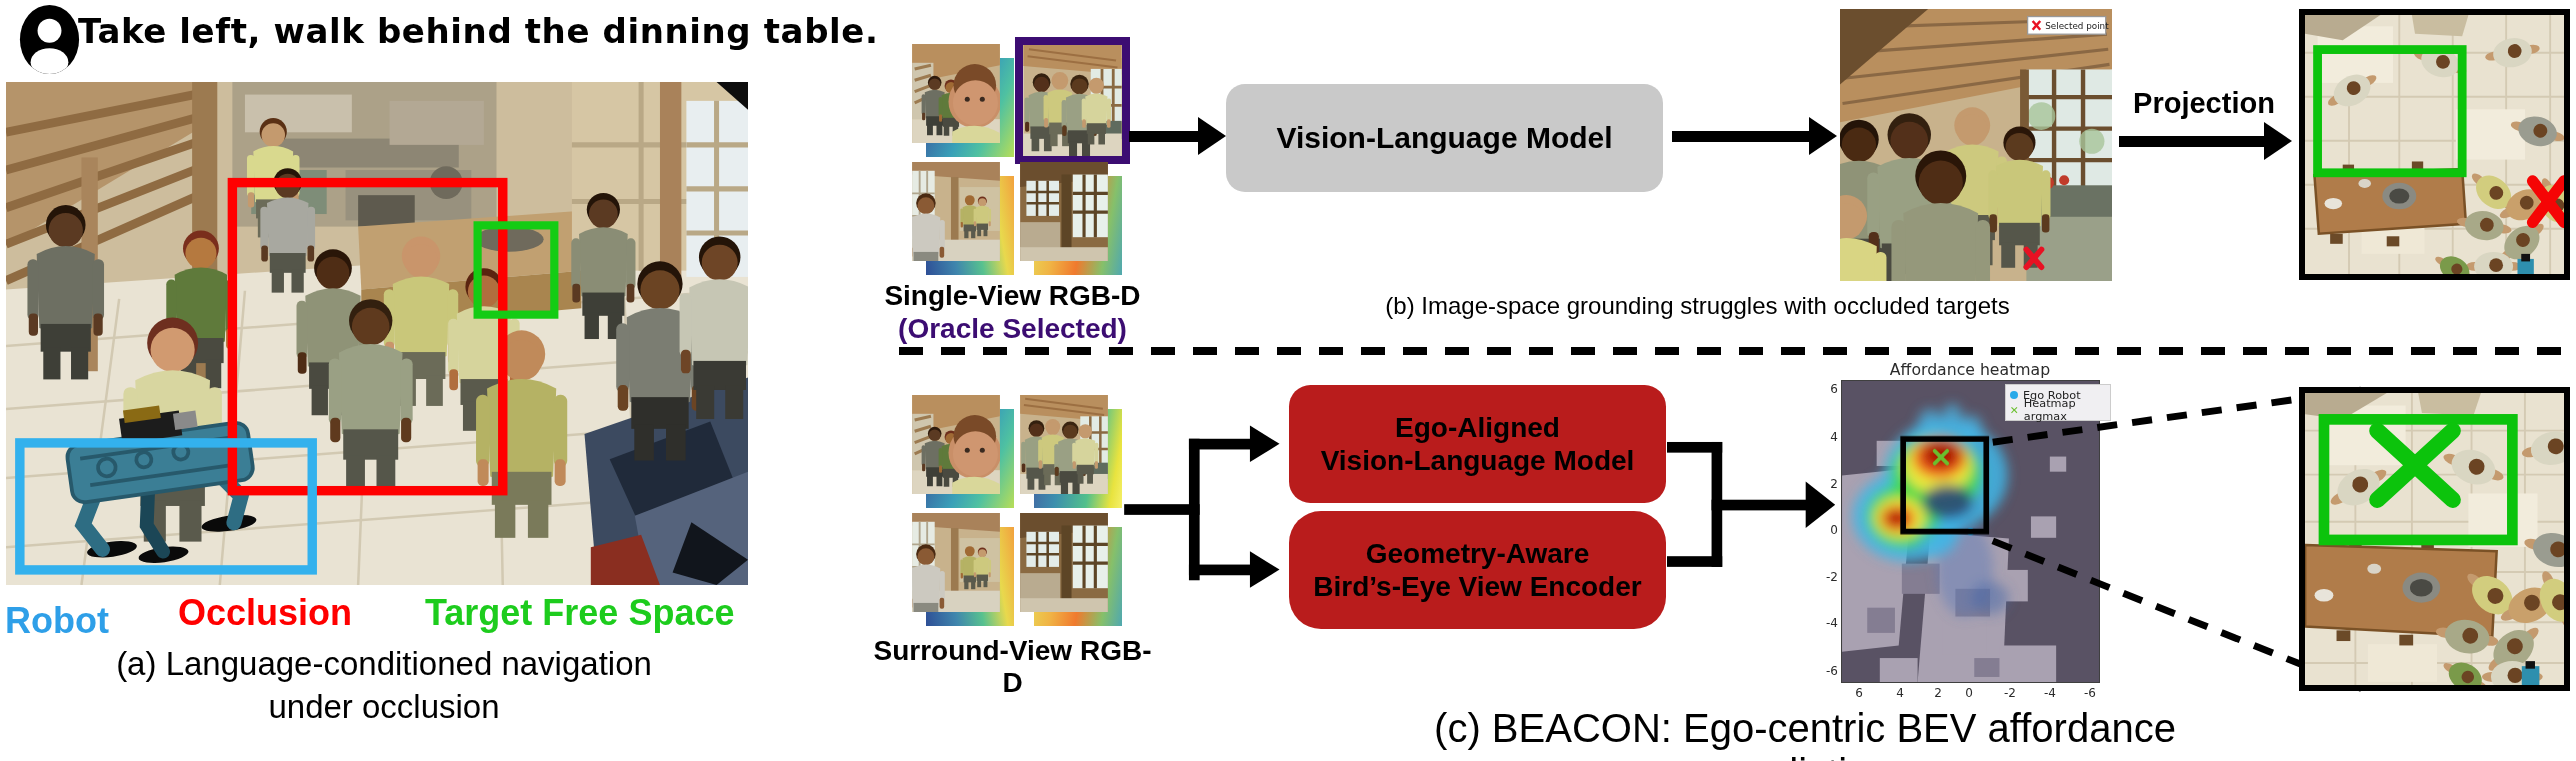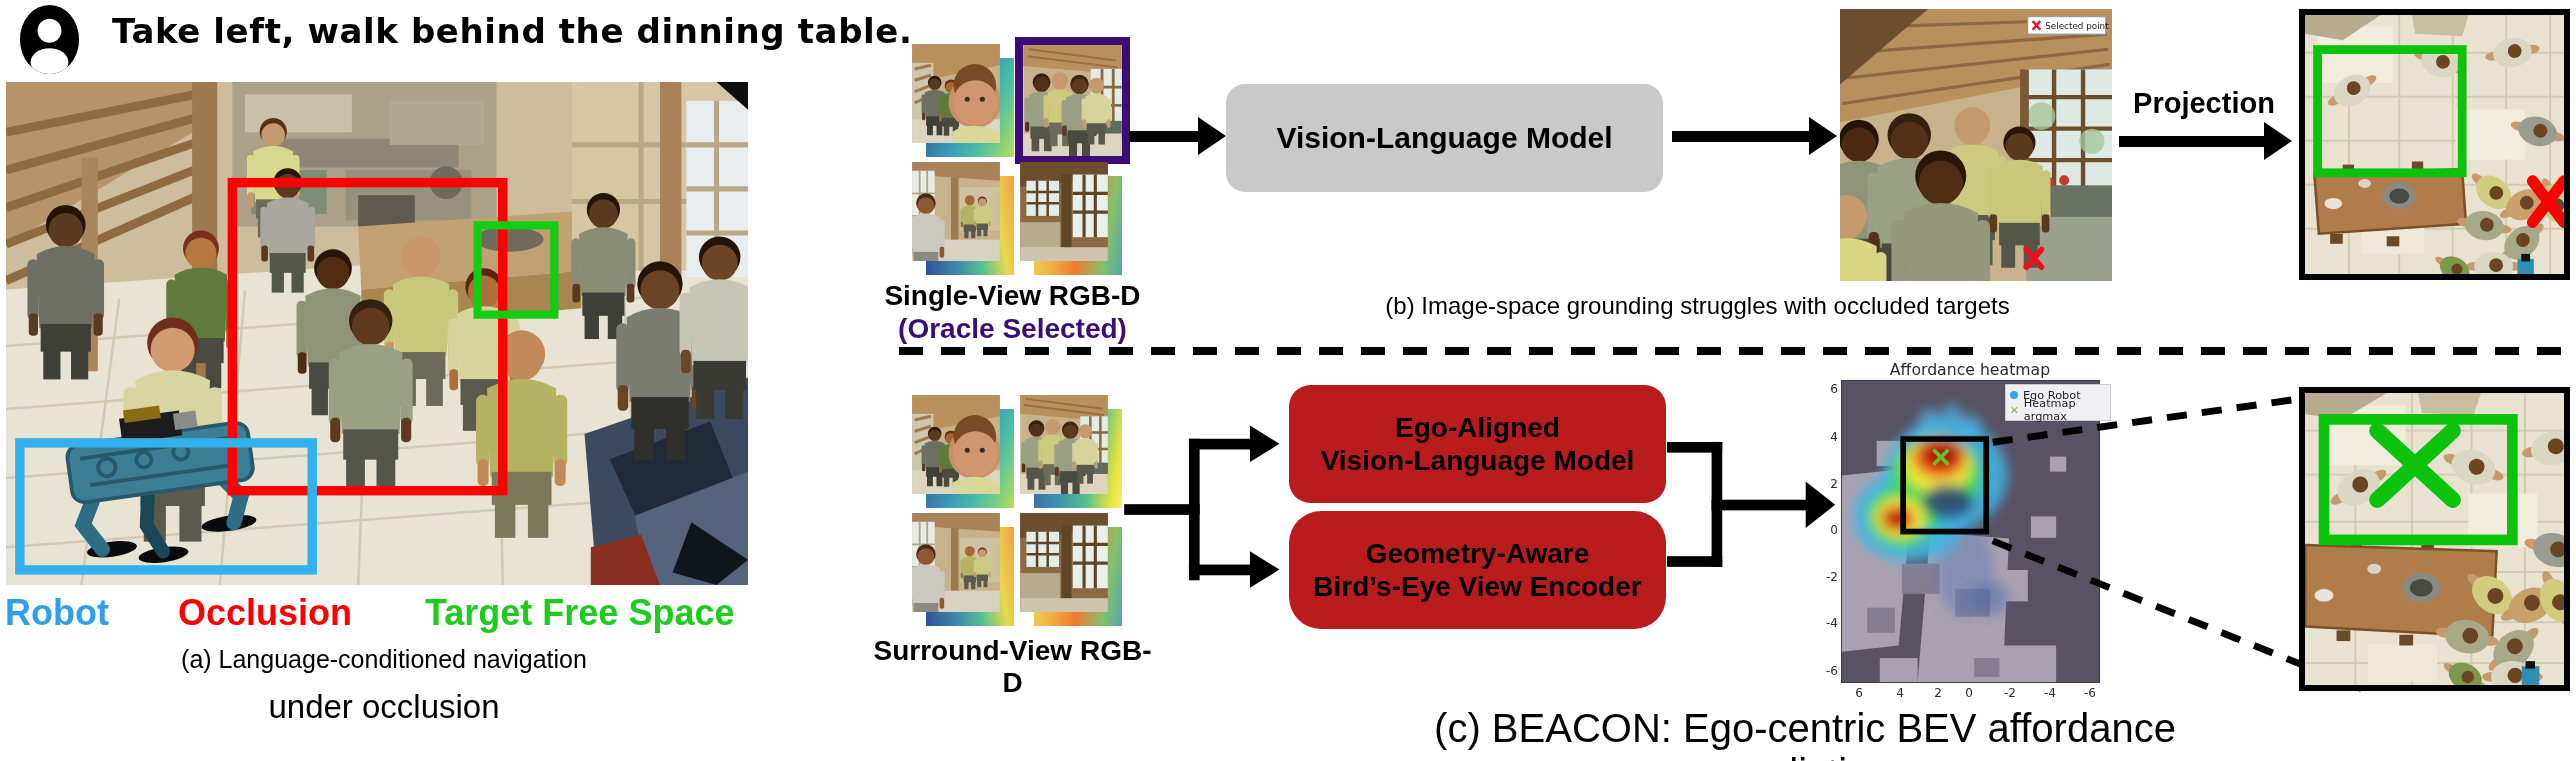--- a/index.html
+++ b/index.html
@@ -2,28 +2,28 @@
 <html style="font-size:10px"><head>
 <meta charset="utf-8">
 <style>
   html,body{margin:0;padding:0;background:#fff;}
   #figure{position:relative;width:2576px;height:762px;background:#fff;overflow:hidden;
           font-family:"Liberation Sans",sans-serif;color:#000;}
   .abs{position:absolute;}
   .center{text-align:center;}
 
   
-  #instruction-text{left:112px;top:11.3px;width:849px;font-size:34px;font-weight:700;
+  #instruction-text{left:78px;top:11.3px;width:849px;font-size:34px;font-weight:700;
     font-family:"DejaVu Sans",sans-serif;letter-spacing:0.6px;}
   #scene{left:6.3px;top:82px;width:742px;height:503px;}
   #legend-a{top:592px;left:0;width:786px;height:44px;font-size:36px;font-weight:700;}
   #legend-robot{left:5px;}
   #legend-occlusion{left:178px;}
   #legend-target{left:425px;}
-  #caption-a-1{left:38px;top:645px;width:692px;font-size:25px;}
+  #caption-a-1{left:38px;top:645px;width:692px;font-size:33px;}
   #caption-a-2{left:38px;top:688px;width:692px;font-size:33px;}
 
   
   .cell{position:absolute;width:108px;height:119px;}
   .dm{position:absolute;left:14px;top:14px;width:88px;height:99px;}
   .rgb{position:absolute;left:0;top:0;width:88px;height:99px;overflow:hidden;}
   .rgb svg{display:block;width:100%;height:100%;}
   .oracle .rgb{left:-5px;top:-7.5px;width:99px;height:111px;border:8.8px solid #3c0d72;}
   .d1{background:linear-gradient(115deg,#4b55a0 0%,#3a6ea5 28%,#39a0b8 52%,#4fc1a1 72%,#b8de57 100%);}
   .d2{background:linear-gradient(100deg,#45589e 0%,#3c8fae 35%,#52c08c 65%,#e8e33f 88%,#f5f06b 100%);}
@@ -268,21 +268,21 @@
         <rect x="118" y="-6" width="58" height="20" fill="#8a6a14"></rect>
         <rect x="196" y="10" width="36" height="26" fill="#8a8a8a"></rect>
       </g>
 
       <rect x="360" y="160" width="430" height="490" fill="none" stroke="#ff0000" stroke-width="15"></rect>
       <rect x="750" y="228" width="122" height="142" fill="none" stroke="#14cc14" stroke-width="13"></rect>
       <rect x="22" y="574" width="465" height="202" fill="none" stroke="#33b1ed" stroke-width="15"></rect>
     </svg>
 
     <div class="abs" id="legend-a">
-      <span class="abs" id="legend-robot" style="color: rgb(46, 159, 232);">Robot</span>
+      <span class="abs" id="legend-robot" style="color: rgb(46, 159, 232); margin-top: 8px;">Robot</span>
       <span class="abs" id="legend-occlusion" style="color: rgb(255, 0, 0);">Occlusion</span>
       <span class="abs" id="legend-target" style="color: rgb(29, 204, 29);">Target Free Space</span>
     </div>
     <div class="abs center" id="caption-a-1">(a) Language-conditioned navigation</div>
     <div class="abs center" id="caption-a-2">under occlusion</div>
   </div>
 
   <div>
 
     <div class="cell" style="left:912px;top:44px;">

